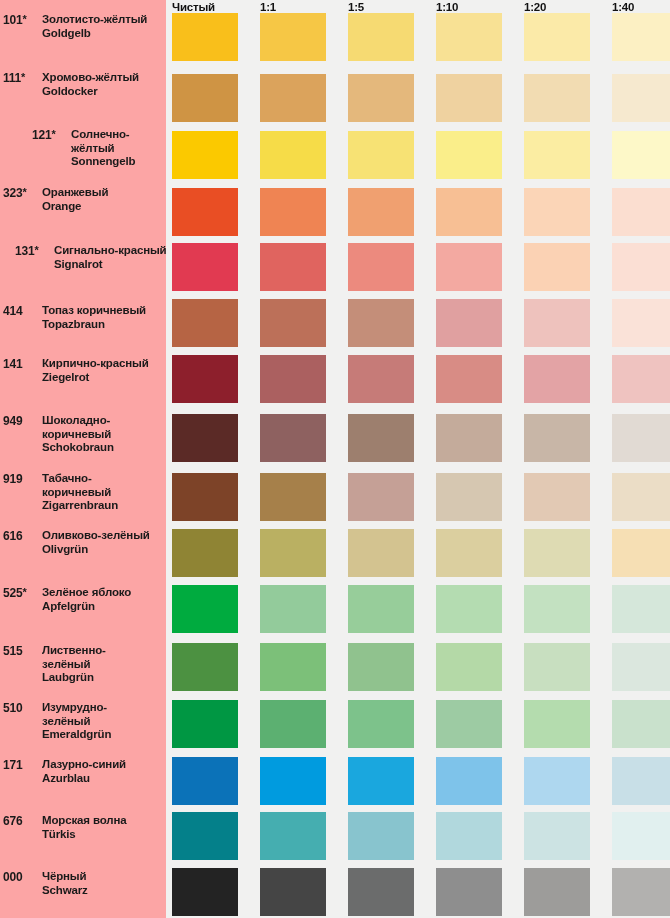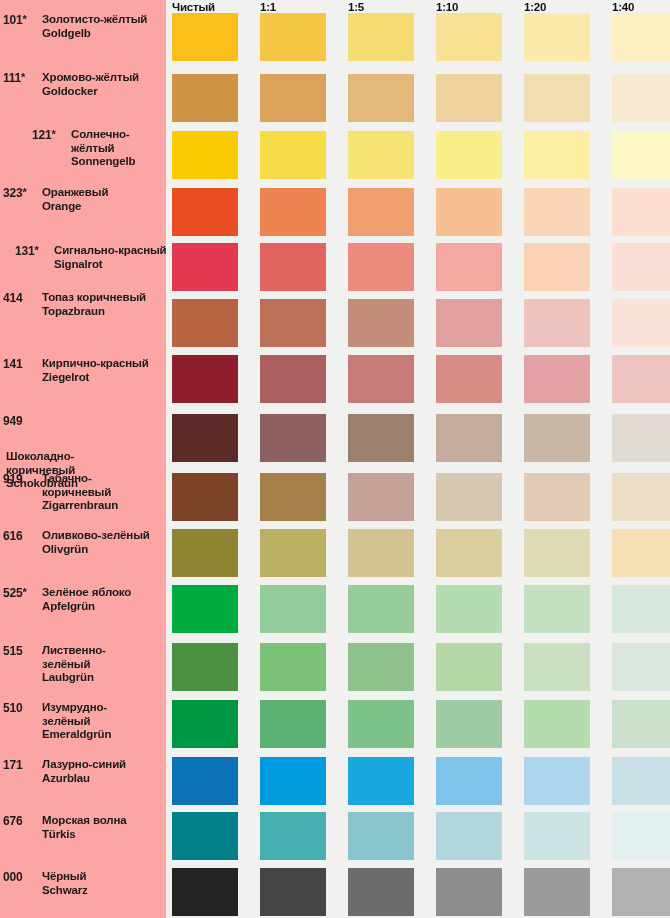--- a/index.html
+++ b/index.html
@@ -127,35 +127,35 @@
           <div class="name-de">Orange</div>
         </div>
       </div>
       <div class="row-label" style="top: 244px; margin-left: 12px;">
         <div class="code-cell"><span>131</span><span class="code-star">*</span></div>
         <div class="name-cell">
           <div class="name-ru">Сигнально-красный</div>
           <div class="name-de">Signalrot</div>
         </div>
       </div>
-      <div class="row-label" style="top: 291px;">
+      <div class="row-label" style="top: 304px;">
         <div class="code-cell"><span>414</span><span class="code-star hidden">*</span></div>
         <div class="name-cell">
           <div class="name-ru">Топаз коричневый</div>
           <div class="name-de">Topazbraun</div>
         </div>
       </div>
       <div class="row-label" style="top: 357px;">
         <div class="code-cell"><span>141</span><span class="code-star hidden">*</span></div>
         <div class="name-cell">
           <div class="name-ru">Кирпично-красный</div>
           <div class="name-de">Ziegelrot</div>
         </div>
       </div>
-      <div class="row-label" style="top: 414px; flex-direction: column;">
+      <div class="row-label" style="top: 414px;">
         <div class="code-cell"><span>949</span><span class="code-star hidden">*</span></div>
         <div class="name-cell">
           <div class="name-ru">Шоколадно-
 коричневый</div>
           <div class="name-de">Schokobraun</div>
         </div>
       </div>
       <div class="row-label" style="top: 472px;">
         <div class="code-cell"><span>919</span><span class="code-star hidden">*</span></div>
         <div class="name-cell">

